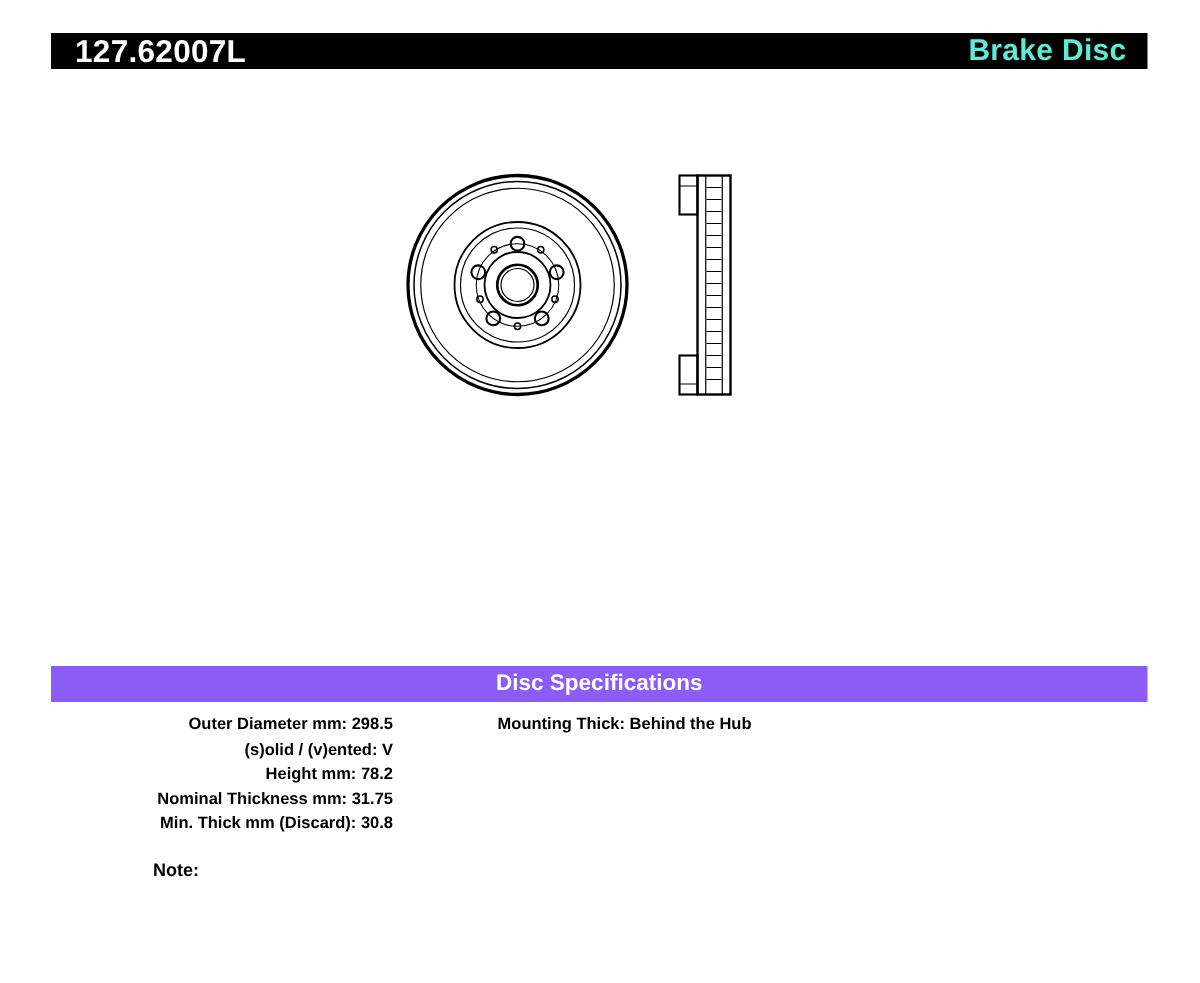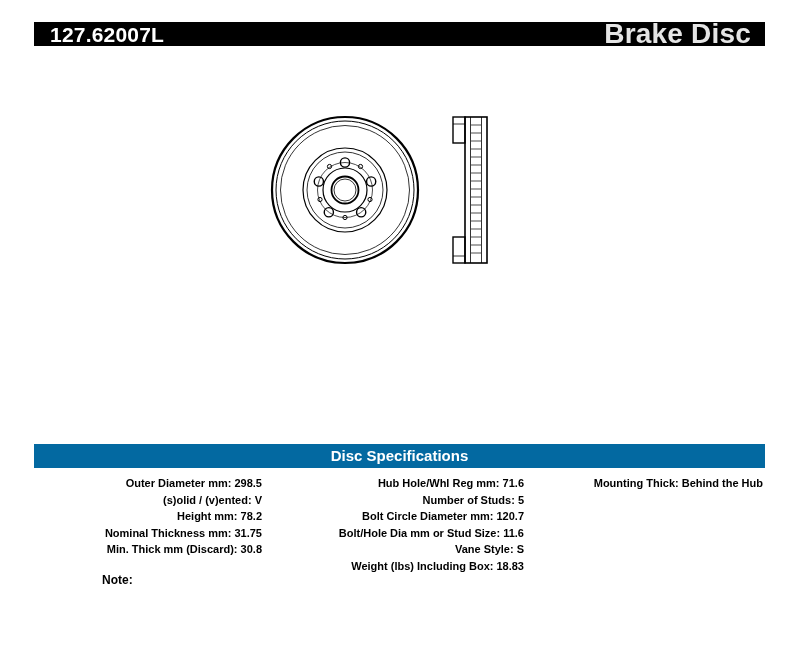--- a/index.html
+++ b/index.html
@@ -35,22 +35,22 @@
     padding: 0 14px 0 16px;
   }
   .part-number {
     color: #ffffff;
     font-size: 21px;
     font-weight: bold;
     letter-spacing: 0.2px;
     line-height: 1;
   }
   .header-title {
-    color: #e5e5e5;
-    font-size: 28px;
+    color: #5eead4;
+    font-size: 20px;
     font-weight: bold;
     letter-spacing: 0.2px;
     line-height: 1;
     padding-left: 32px;
   }
 
   
   .drawing {
     position: absolute;
     left: 250px;
@@ -63,21 +63,21 @@
   }
 
   
   .spec-block {
     position: absolute;
     left: 34px;
     top: 444px;
     width: 731px;
   }
   .spec-header {
-    background: #0369a1;
+    background: #8b5cf6;
     color: #ffffff;
     text-align: center;
     font-size: 15px;
     font-weight: bold;
     height: 24px;
     line-height: 24px;
   }
   .spec-cols {
     display: flex;
     margin-top: 7px;
@@ -196,28 +196,20 @@
   <div class="spec-block">
     <div class="spec-header">Disc Specifications</div>
     <div class="spec-cols">
       <div class="spec-col col-left">
         <div class="spec-line">Outer Diameter mm: 298.5</div>
         <div class="spec-line">(s)olid / (v)ented: V</div>
         <div class="spec-line">Height mm: 78.2</div>
         <div class="spec-line">Nominal Thickness mm: 31.75</div>
         <div class="spec-line">Min. Thick mm (Discard): 30.8</div>
       </div>
-      <div class="spec-col col-mid">
-        <div class="spec-line">Hub Hole/Whl Reg mm: 71.6</div>
-        <div class="spec-line">Number of Studs: 5</div>
-        <div class="spec-line">Bolt Circle Diameter mm: 120.7</div>
-        <div class="spec-line">Bolt/Hole Dia mm or Stud Size: 11.6</div>
-        <div class="spec-line">Vane Style: S</div>
-        <div class="spec-line">Weight (lbs) Including Box: 18.83</div>
-      </div>
       <div class="spec-col col-right">
         <div class="spec-line">Mounting Thick: Behind the Hub</div>
       </div>
     </div>
   </div>
 
   <div class="note">Note:</div>
 
 </div>
 

